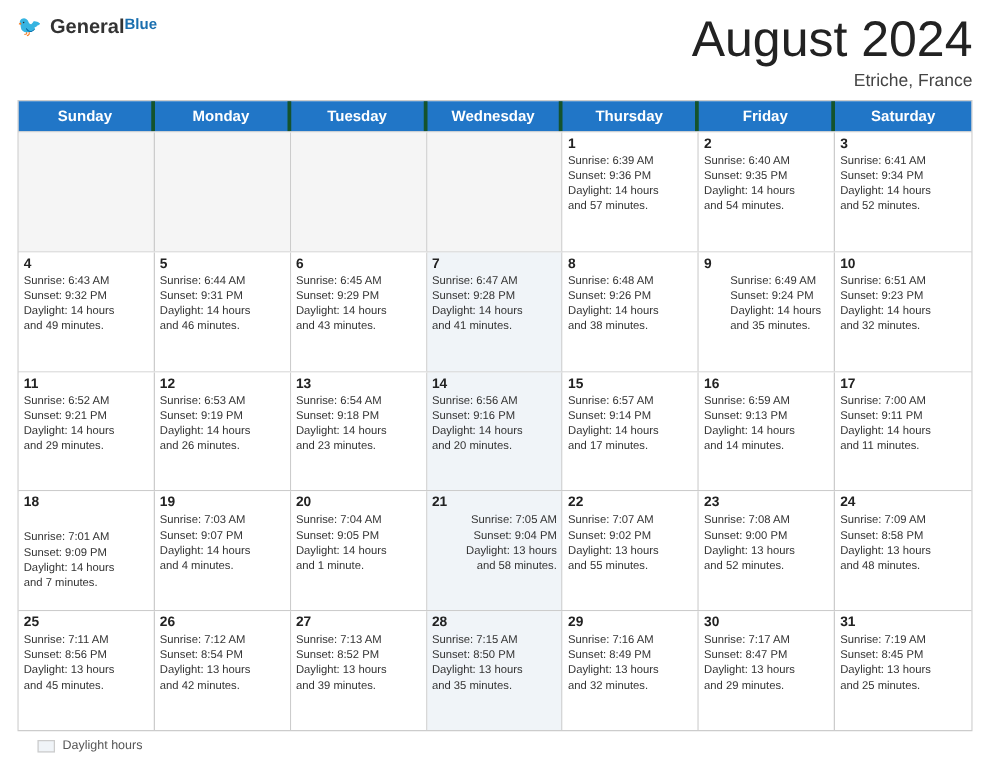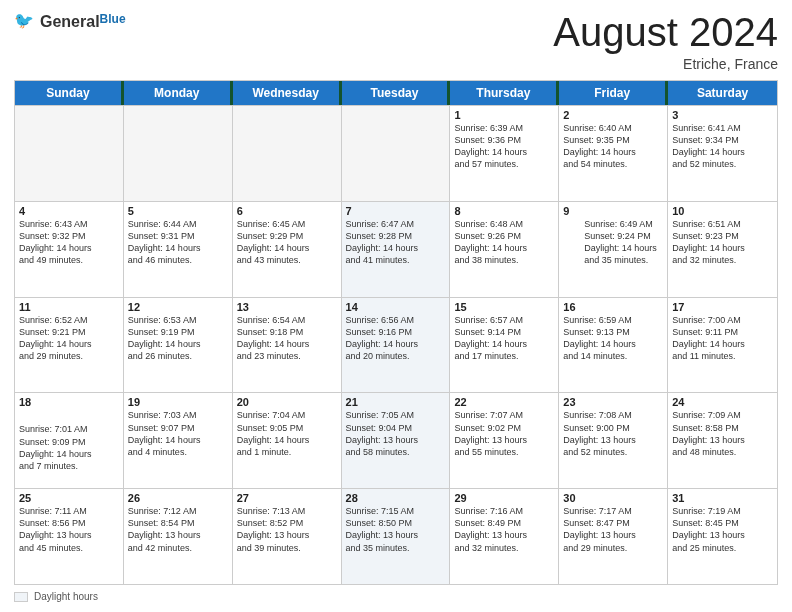--- a/index.html
+++ b/index.html
@@ -111,20 +111,21 @@
       color: #333;
       line-height: 1.35;
     }
     .legend {
       display: flex;
       align-items: center;
       gap: 6px;
       margin-top: 6px;
       font-size: 10px;
       color: #555;
+      margin-left: 16px;
     }
     .legend-box {
       width: 14px;
       height: 10px;
       background: #f0f4f8;
       border: 1px solid #ccc;
       display: inline-block;
     }
   </style>
 </head>
@@ -146,22 +147,22 @@
     <div class="title-block">
       <div class="month-title">August 2024</div>
       <div class="location-title">Etriche, France</div>
     </div>
   </div>
 
   <div class="calendar">
     <div class="cal-header-row">
     <div class="cal-header-cell">Sunday</div>
         <div class="cal-header-cell">Monday</div>
+        <div class="cal-header-cell">Tuesday</div>
         <div class="cal-header-cell">Wednesday</div>
-        <div class="cal-header-cell">Tuesday</div>
         <div class="cal-header-cell">Thursday</div>
         <div class="cal-header-cell">Friday</div>
         <div class="cal-header-cell">Saturday</div>
       </div>
     <div class="cal-body">
     <div class="cal-row">
           <div class="cal-cell empty"></div>
           <div class="cal-cell empty"></div>
           <div class="cal-cell empty"></div>
           <div class="cal-cell empty"></div>
@@ -306,21 +307,21 @@
           </div>
           <div class="cal-cell">
             <span class="day-number">20</span>
             <div class="cell-text" style="white-space: pre-line;">Sunrise: 7:04 AM
 Sunset: 9:05 PM
 Daylight: 14 hours
 and 1 minute.</div>
           </div>
           <div class="cal-cell shaded">
             <span class="day-number">21</span>
-            <div class="cell-text" style="white-space: pre-line;">Sunrise: 7:05 AM
+            <div class="cell-text" style="white-space: pre-line; text-align: right;">Sunrise: 7:05 AM
 Sunset: 9:04 PM
 Daylight: 13 hours
 and 58 minutes.</div>
           </div>
           <div class="cal-cell">
             <span class="day-number">22</span>
             <div class="cell-text" style="white-space: pre-line;">Sunrise: 7:07 AM
 Sunset: 9:02 PM
 Daylight: 13 hours
 and 55 minutes.</div>

